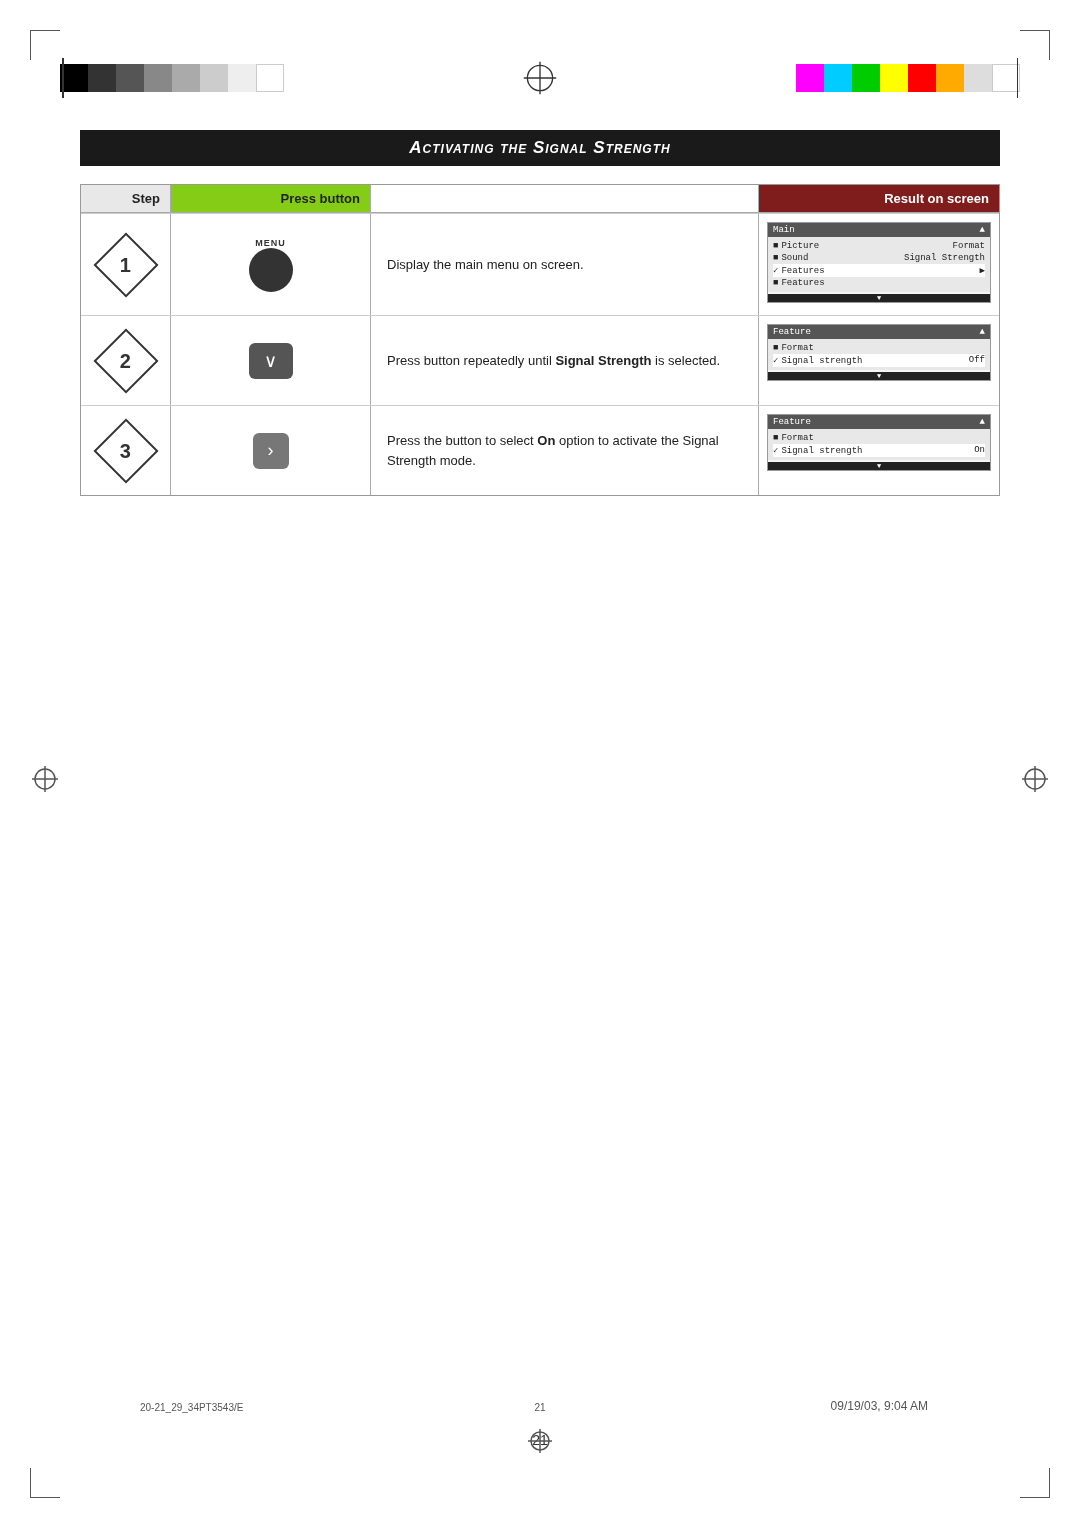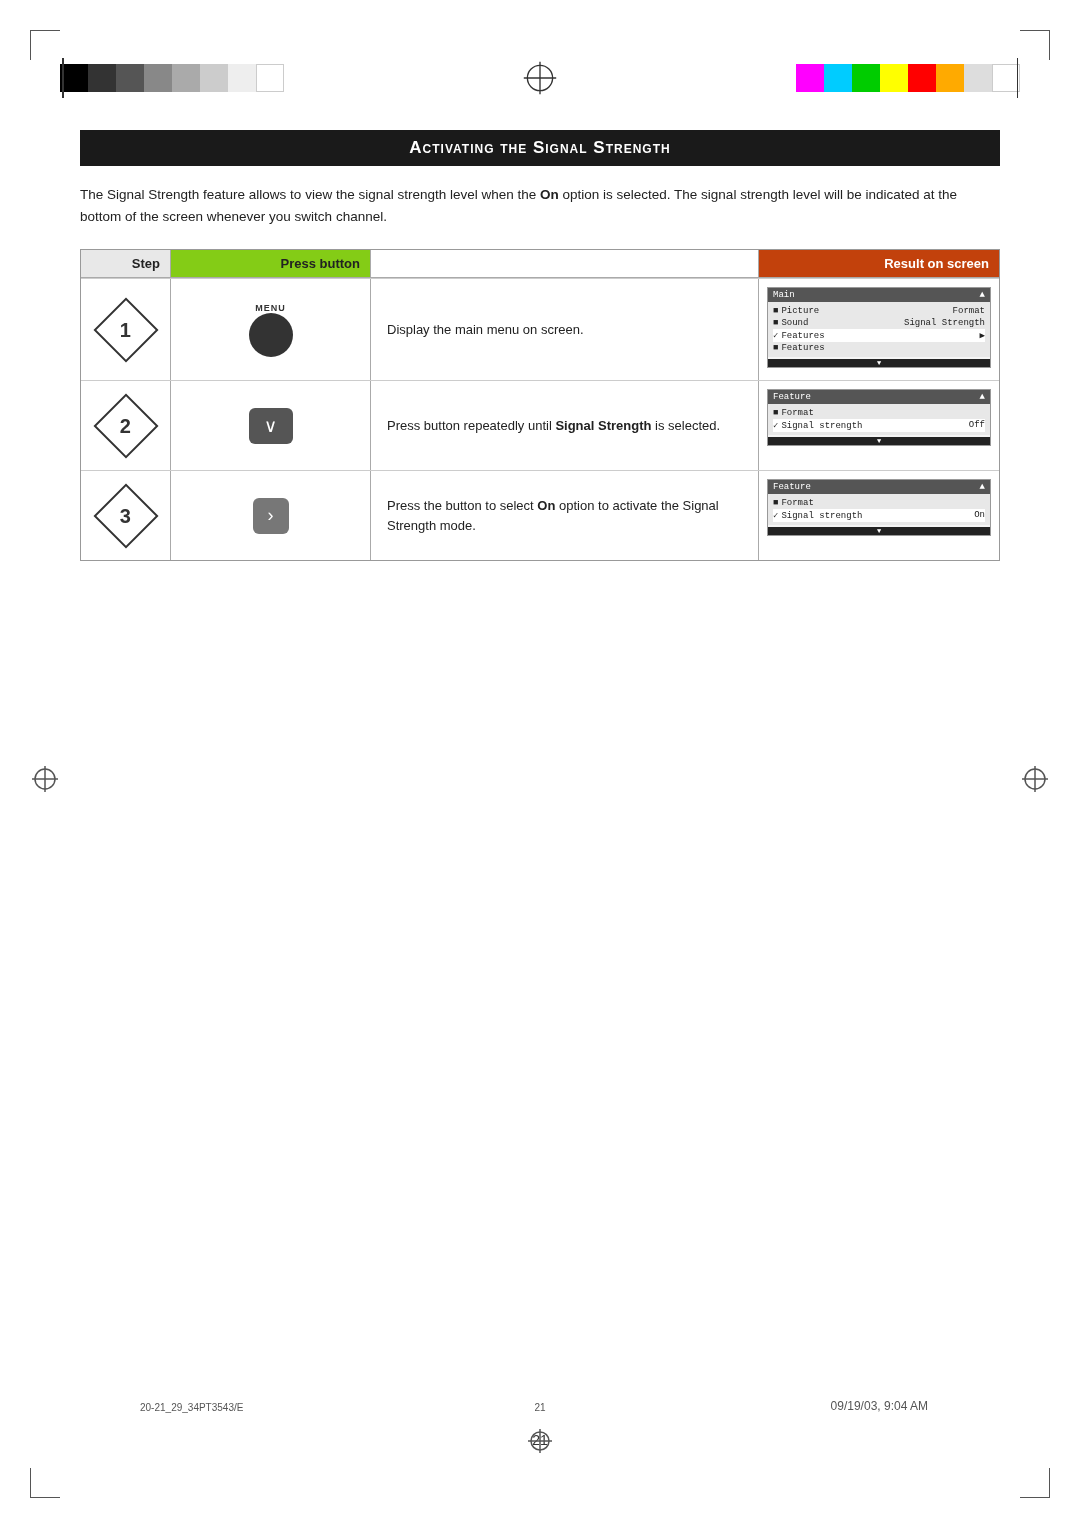--- a/index.html
+++ b/index.html
@@ -86,20 +86,21 @@
     .title-bar {
       background: #1a1a1a;
       color: #ffffff;
       text-align: center;
       padding: 8px 20px;
       font-size: 17px;
       font-weight: bold;
       letter-spacing: 1px;
       margin-bottom: 18px;
       font-variant: small-caps;
+      font-style: italic;
     }
 
     
     .intro-text {
       font-size: 13.5px;
       line-height: 1.6;
       margin-bottom: 22px;
       color: #222;
     }
     .intro-text strong {
@@ -125,21 +126,21 @@
       background: #e8e8e8;
       display: flex;
       align-items: center;
       justify-content: flex-end;
     }
     .header-cell.press-btn {
       background: #84cc16;
       font-weight: bold;
     }
     .header-cell.result {
-      background: #c2410c;
+      background: #7f1d1d;
       color: #fff;
       font-weight: bold;
       border-right: none;
     }
     .header-cell.step-h {
       background: #e8e8e8;
     }
     .header-cell.empty-h {
       background: #fff;
       border-bottom: 1px solid #aaa;
@@ -416,23 +417,20 @@
 
 <div class="vert-line-left"></div>
 <div class="vert-line-right"></div>
 
 <div class="main-content">
 
   <div class="title-bar">
     <span>Activating the Signal Strength</span>
   </div>
 
-  <p class="intro-text">
-    <span>The Signal Strength feature allows to view the signal strength level when the </span><strong>On</strong><span> option is selected. The signal strength level will be indicated at the bottom of the screen whenever you switch channel.</span>
-  </p>
 
   <div class="steps-container">
 
     <div class="steps-header">
       <div class="header-cell step-h">
         <span>Step</span>
       </div>
       <div class="header-cell press-btn">
         <span>Press button</span>
       </div>

